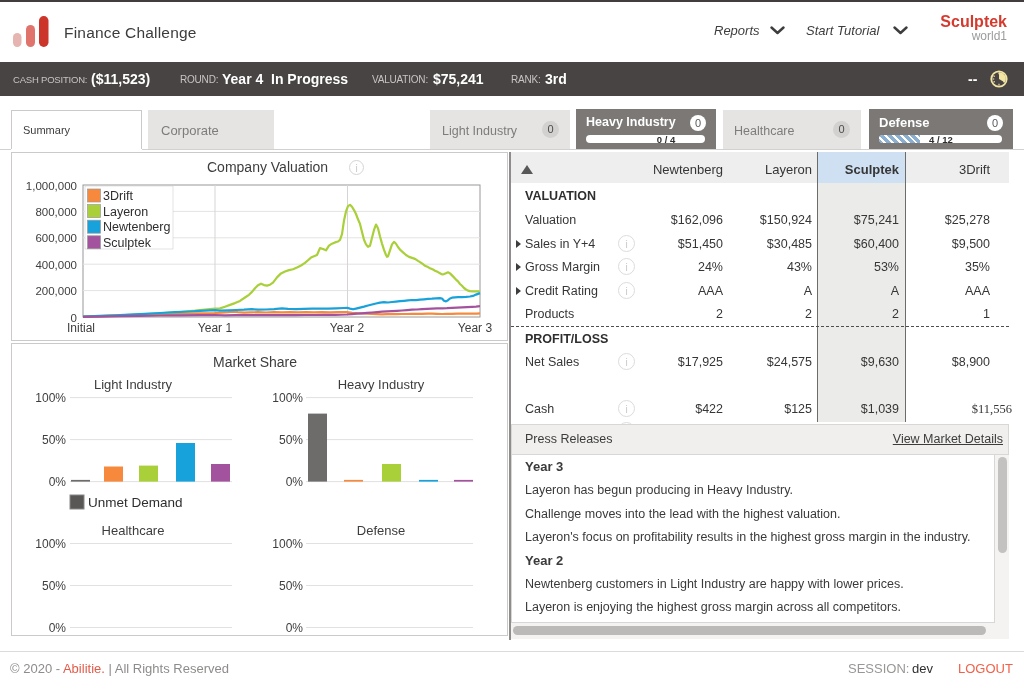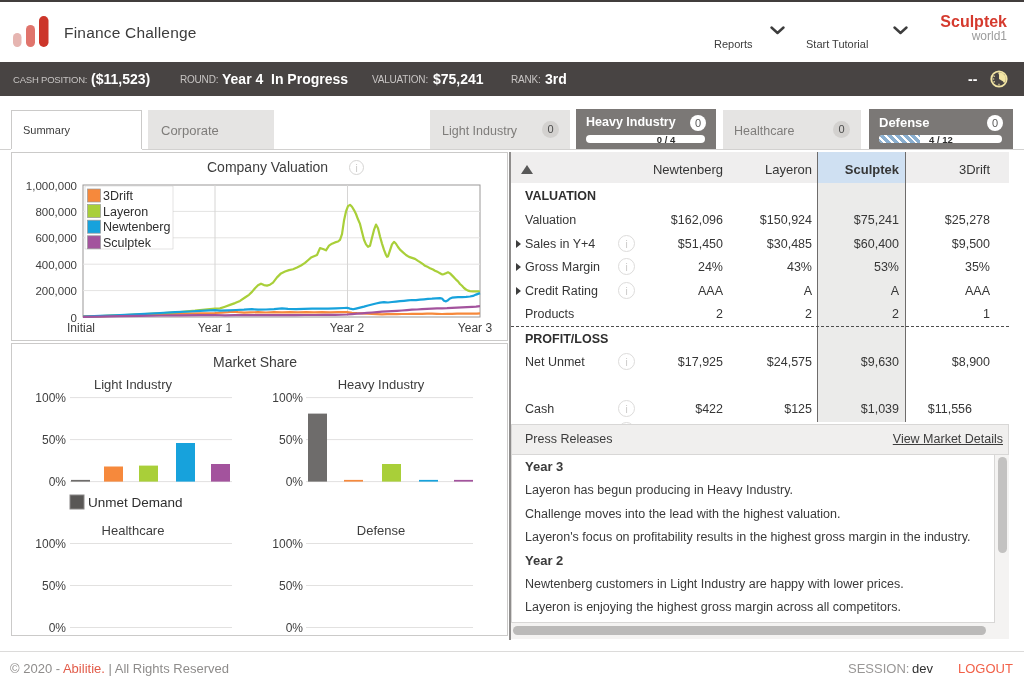--- a/index.html
+++ b/index.html
@@ -3,21 +3,21 @@
 <meta charset="utf-8">
 <style>
 * { margin:0; padding:0; box-sizing:border-box; }
 html,body { width:1024px; height:693px; background:#fff; font-family:"Liberation Sans", sans-serif; overflow:hidden; }
 #page { position:relative; width:1024px; height:693px; background:#fff; }
 .abs { position:absolute; }
 
 #topline { left:0; top:0; width:1024px; height:2px; background:#413d3c; }
 
 #hdr-title { left:64px; top:24px; font-size:15.5px; color:#3c3c3c; letter-spacing:0.2px; }
-.hmenu { font-size:11px; color:#3d3d3d; top:38px; }
+.hmenu { font-size:13px; color:#3d3d3d; top:23px;font-style:italic; }
 #sculptek { right:17px; top:13px; font-size:16px; font-weight:bold; color:#d53a2e; }
 #world1 { right:17px; top:28.5px; font-size:12px; color:#9b9b9b; }
 
 #darkbar { left:0; top:62px; width:1024px; height:34px; background:#484443; }
 .dlabel { font-size:10px; color:#c7c4c3; letter-spacing:-0.2px; top:74px; }
 .dval { font-size:14px; font-weight:bold; color:#fff; top:71px; }
 
 .tab { top:109.5px; height:39.5px; background:#e5e4e3; color:#7e7c7a; font-size:12.5px; }
 .tabdark { top:109px; height:40px; background:#7b7876; color:#fff; }
 .badge { position:absolute; width:17px; height:17px; border-radius:50%; background:#d3d1cf; color:#4c4c4c; font-size:11px; text-align:center; line-height:17px; }
@@ -252,21 +252,21 @@
         <span class="tlabel">Products</span>
         <span class="tval" style="left:112px;">2</span>
         <span class="tval" style="left:201px;">2</span>
         <span class="tval" style="left:288px;">2</span>
         <span class="tval" style="left:379px;">1</span>
       </div>
     <div class="trow" style="top:327px;">
         <span class="tlabel tsec">PROFIT/LOSS</span>
       </div>
     <div class="trow" style="top:350px;">
-        <span class="tlabel">Net Unmet</span>
+        <span class="tlabel">Net Sales</span>
         <span class="icirc">i</span>
         <span class="tval" style="left:112px;">$17,925</span>
         <span class="tval" style="left:201px;">$24,575</span>
         <span class="tval" style="left:288px;">$9,630</span>
         <span class="tval" style="left:379px;">$8,900</span>
       </div>
     <div class="trow" style="top:374px;margin-top:45px;">
         <span class="arrow"></span>
         <span class="tlabel">Net Profit (Loss)</span>
         <span class="icirc">i</span>
@@ -274,21 +274,21 @@
         <span class="tval" style="left:201px;">$2,502</span>
         <span class="tval" style="left:288px;">($5,682)</span>
         <span class="tval" style="left:379px;">$476</span>
       </div>
     <div class="trow" style="top:397px;">
         <span class="tlabel">Cash</span>
         <span class="icirc">i</span>
         <span class="tval" style="left:112px;">$422</span>
         <span class="tval" style="left:201px;">$125</span>
         <span class="tval" style="left:288px;">$1,039</span>
-        <span class="tval" style="left:361px;">$11,556</span>
+        <span class="tval" style="left:401px;font-family:Liberation Serif, serif;">$11,556</span>
       </div>
   </div>
 
   <div class="abs" style="left:511px; top:326px; width:498px; height:0; border-top:1.5px dashed #4e4e4e;"></div>
 
   <div class="abs" style="left:511px; top:424px; width:498px; height:31px; background:#f0efee; border:1px solid #d8d7d6;"></div>
   <div class="abs" style="left:525px; top:432px; font-size:12.5px; color:#3c3c3c;">Press Releases</div>
   <div class="abs" style="right:21px; top:432px; font-size:12.5px; color:#3c3c3c; text-decoration:underline;">View Market Details</div>
   <div class="abs" style="left:511px; top:455px; width:484px; height:168px; background:#fff; border:1px solid #d8d7d6; border-top:none;"></div>
   <div class="abs" style="left:995px; top:455px; width:14px; height:168px; background:#f4f3f2;"></div>

